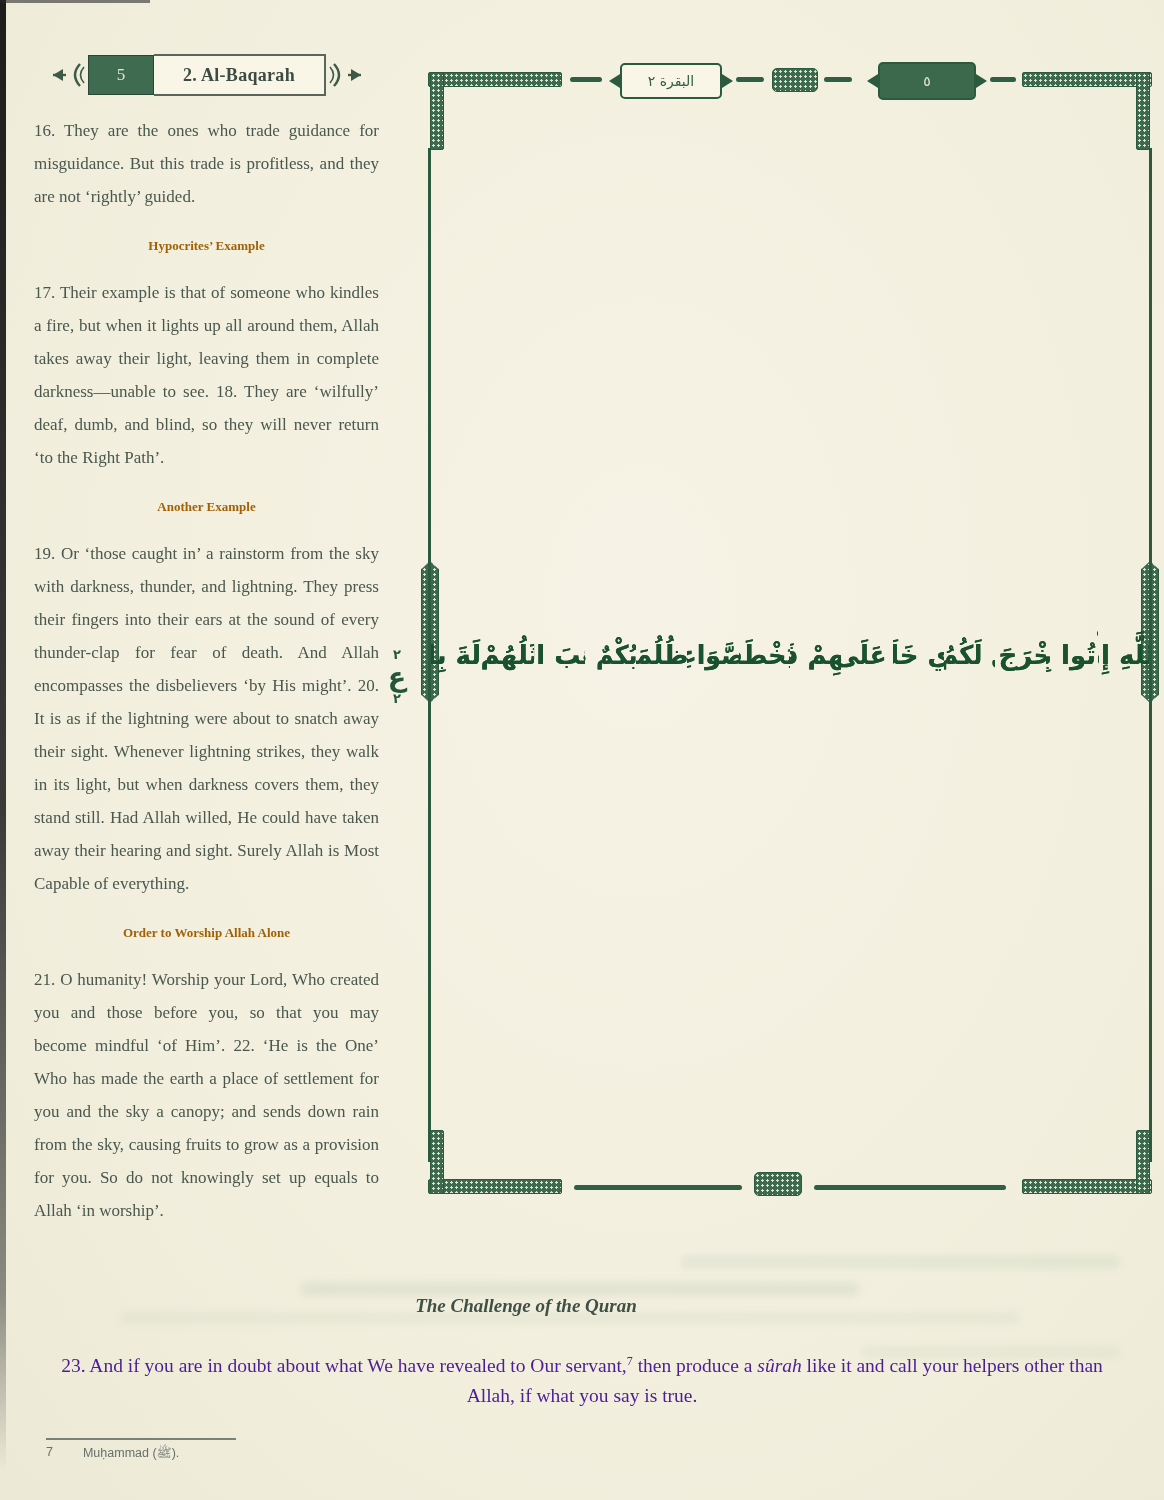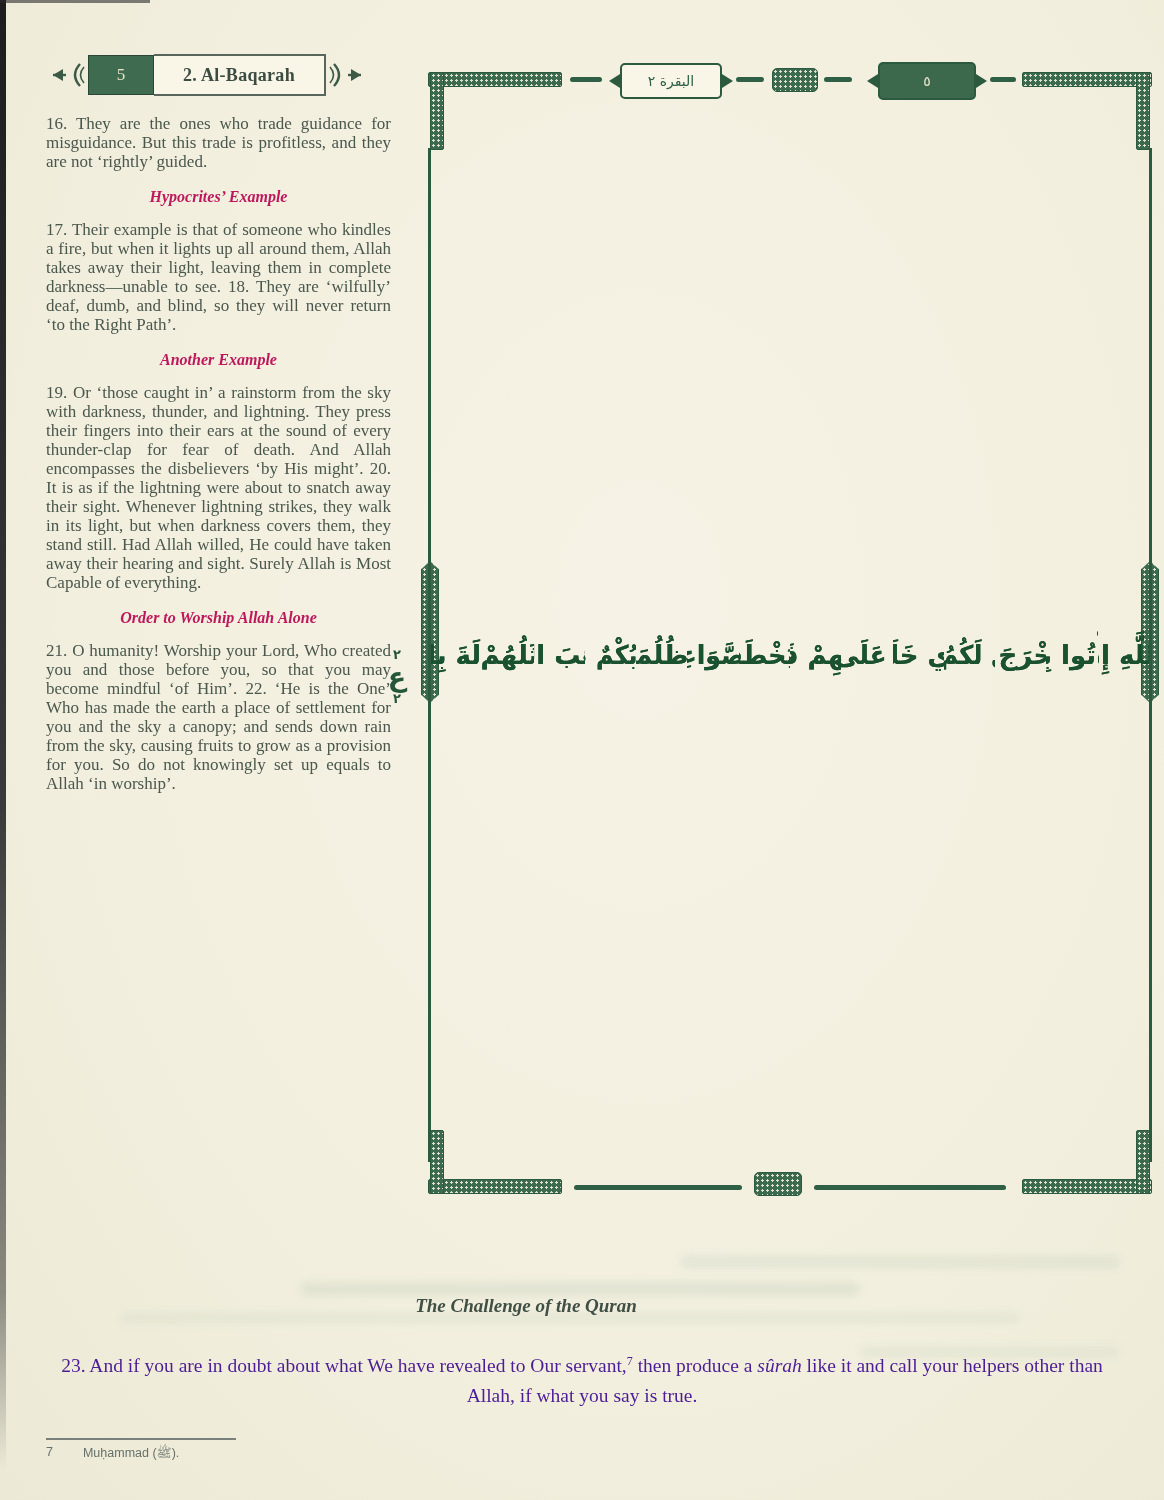--- a/index.html
+++ b/index.html
@@ -54,25 +54,25 @@
   .side-orn.left{left:-7px;top:505px;}
   .side-orn.right{right:-7px;top:505px;}
 
   
   .ruku{position:absolute;left:380px;top:648px;width:34px;text-align:center;color:#245639;
     font-family:"DejaVu Sans",sans-serif;font-weight:700;}
   .ruku .small{font-size:13px;line-height:14px;}
   .ruku .ain{font-size:27px;line-height:30px;}
 
   
-  .col{position:absolute;left:46px;top:114px;width:345px;font-size:17px;line-height:19px;
+  .col{position:absolute;left:34px;top:114px;width:345px;font-size:17px;line-height:33px;
     text-align:justify;color:#4a574d;}
   .col p{margin:0 0 10px 0;}
-  .col h3{margin:16px 0 14px 0;text-align:center;font-size:16px;font-style:italic;font-weight:bold;
-    color:#be185d;}
+  .col h3{margin:16px 0 14px 0;text-align:center;font-size:13px;font-weight:bold;
+    color:#a16207;}
 
   
   .challenge-heading{position:absolute;left:0;top:1295px;width:1052px;text-align:center;
     font-size:19px;font-style:italic;font-weight:bold;color:#405046;}
   .verse23{position:absolute;left:40px;top:1331px;width:1084px;text-align:center;
     font-size:19.5px;line-height:30px;color:#4c1d95;}
   .verse23 sup{font-size:12px;vertical-align:super;line-height:0;}
   .verse23 .it{font-style:italic;}
 
   .footnote-rule{position:absolute;left:46px;top:1438px;width:190px;border-top:2px solid #79827a;}

